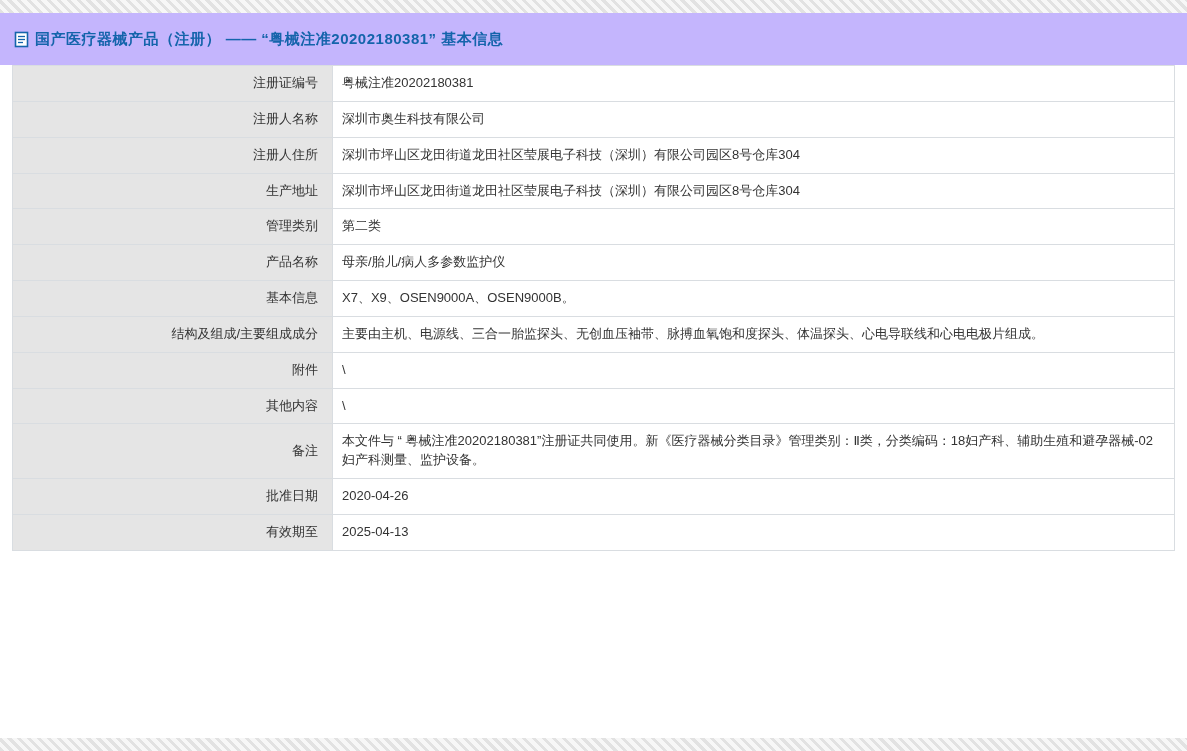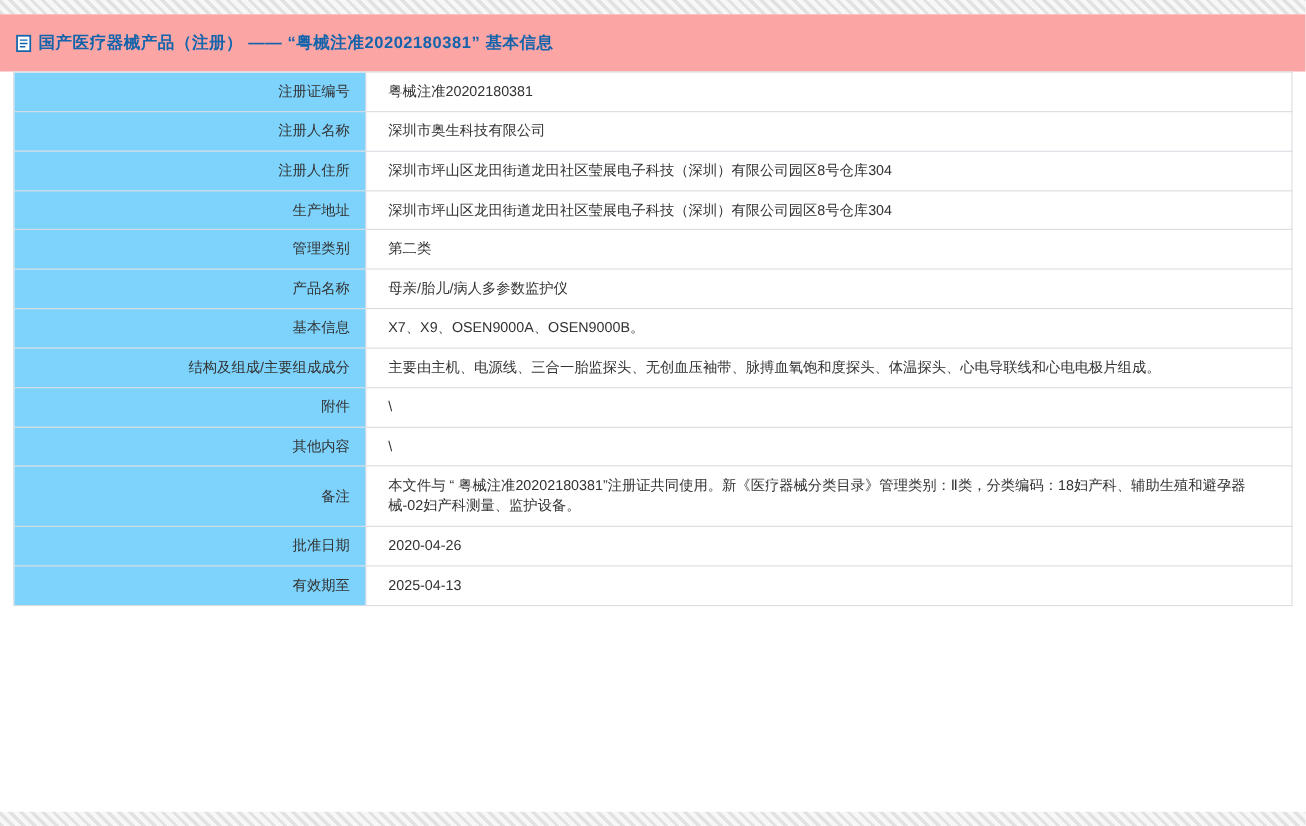--- a/index.html
+++ b/index.html
@@ -31,21 +31,21 @@
   .hatch-bottom { bottom: 0; }
   .header {
     position: absolute;
     top: 13px;
     left: 0;
     width: 100%;
     height: 52px;
     display: flex;
     align-items: center;
     padding-left: 14px;
-    background: #fca5a5;
+    background: #c4b5fd;
   }
   .doc-icon {
     display: inline-flex;
     align-items: center;
     margin-right: 6px;
   }
   .title {
     font-size: 15px;
     font-weight: bold;
     color: #1464ab;
@@ -63,29 +63,29 @@
     table-layout: fixed;
   }
   table.info-table td {
     border: 1px solid #d9dde1;
     font-size: 13px;
     line-height: 1.45;
     vertical-align: middle;
   }
   td.cell-label {
     width: 320px;
-    background: #7dd3fc;
+    background: #e5e5e5;
     text-align: right;
     padding: 8px 14px 8px 8px;
     color: #333;
   }
   td.cell-value {
     background: #ffffff;
     text-align: left;
-    padding: 8px 16px 8px 20px;
+    padding: 8px 16px 8px 9px;
     color: #333;
   }
 </style>
 </head>
 <body>
 
 <div class="page">
 
   <div class="hatch-bar hatch-top"></div>
 

